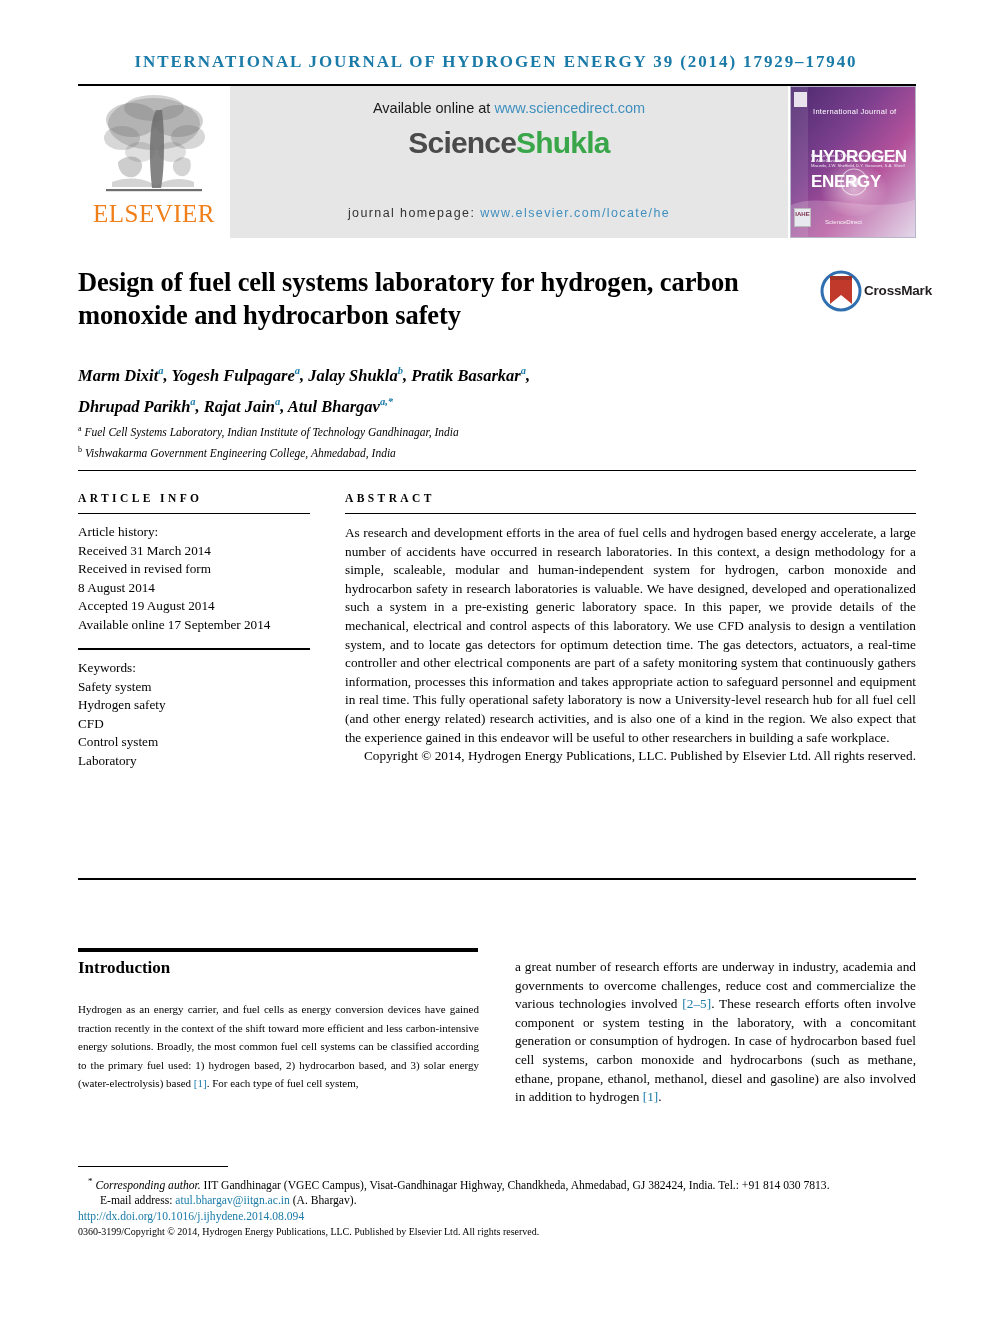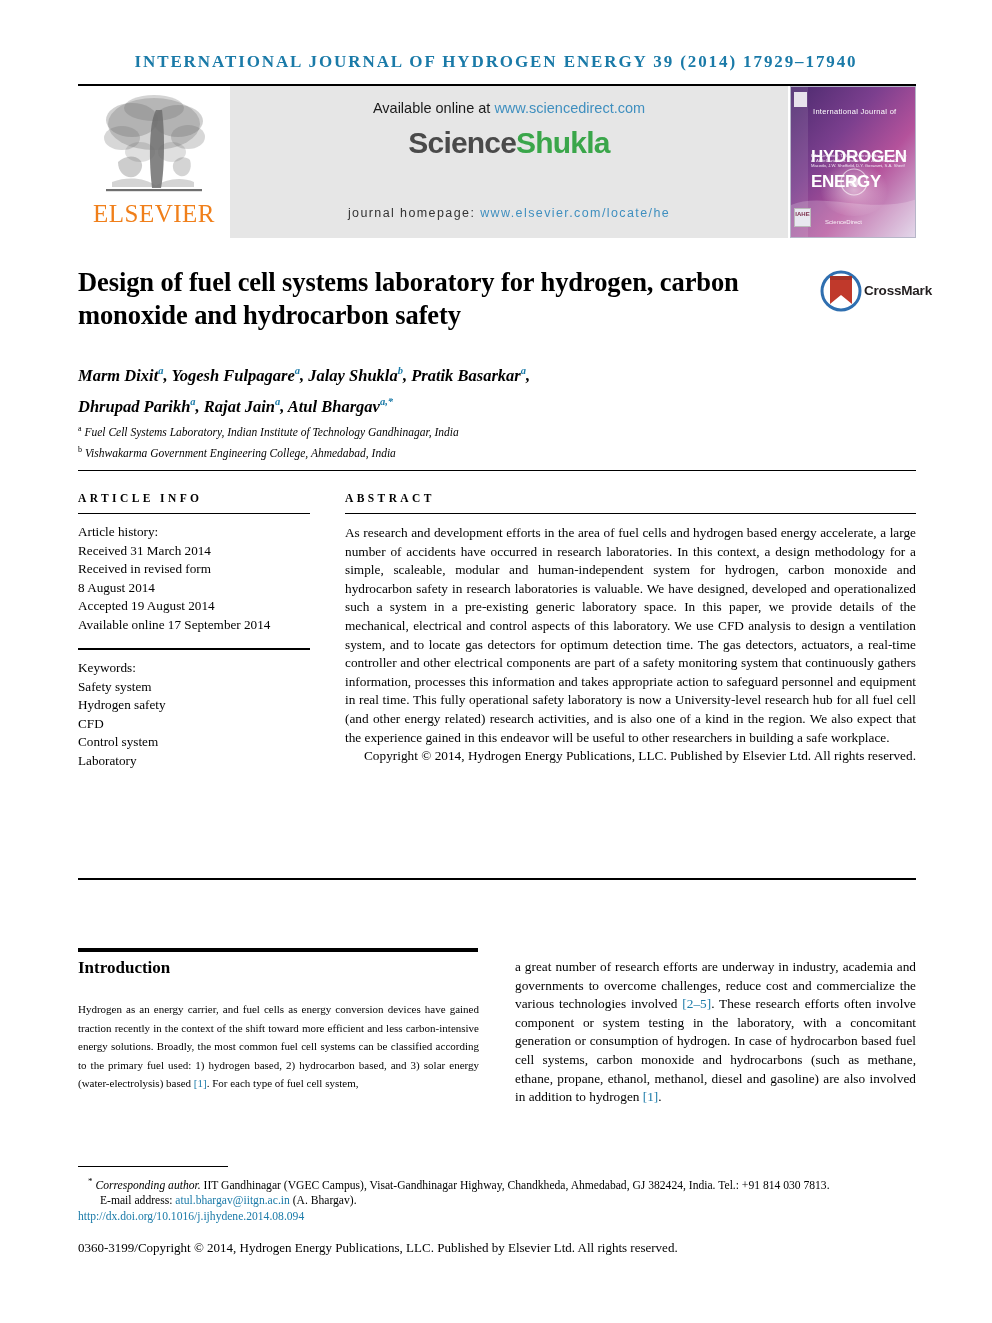--- a/index.html
+++ b/index.html
@@ -251,21 +251,21 @@
   .footnotes {
     position: absolute; top: 1174px; left: 78px; width: 838px;
     font-family: "Liberation Serif", serif;
     font-size: 11.6px; line-height: 15.5px;
   }
   .fn-corr { text-indent: 10px; }
   .fn-corr .star { vertical-align: super; font-size: 9px; }
   .fn-corr .ital { font-style: italic; }
   .fn-email { text-indent: 22px; }
   .fn-doi { color: #1a7aa8; margin-top: 0; }
-  .fn-issn { font-size: 13px; margin-top: 16px; }
+  .fn-issn { font-size: 10px; margin-top: 0; }
   .lnk { color: #1a7aa8; }
 </style>
 </head>
 <body>
 
 <div class="page">
 
   <div class="running-head">International Journal of Hydrogen Energy 39 (2014) 17929–17940</div>
 
   <div class="masthead">

